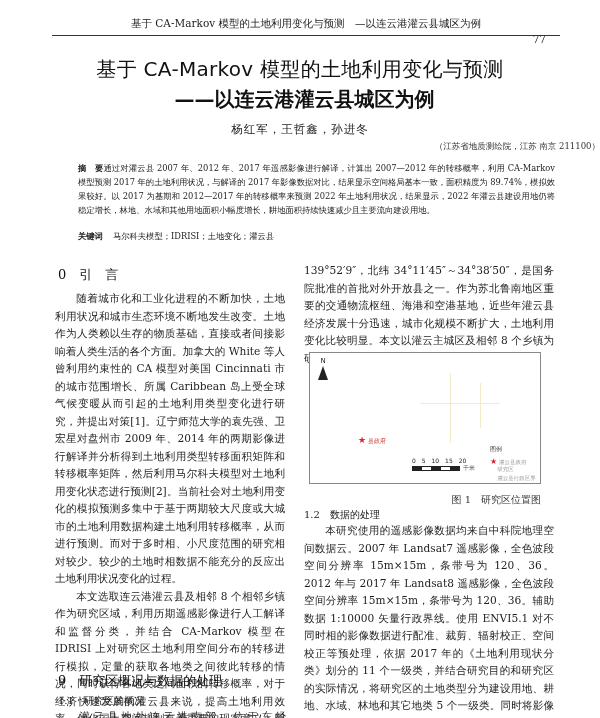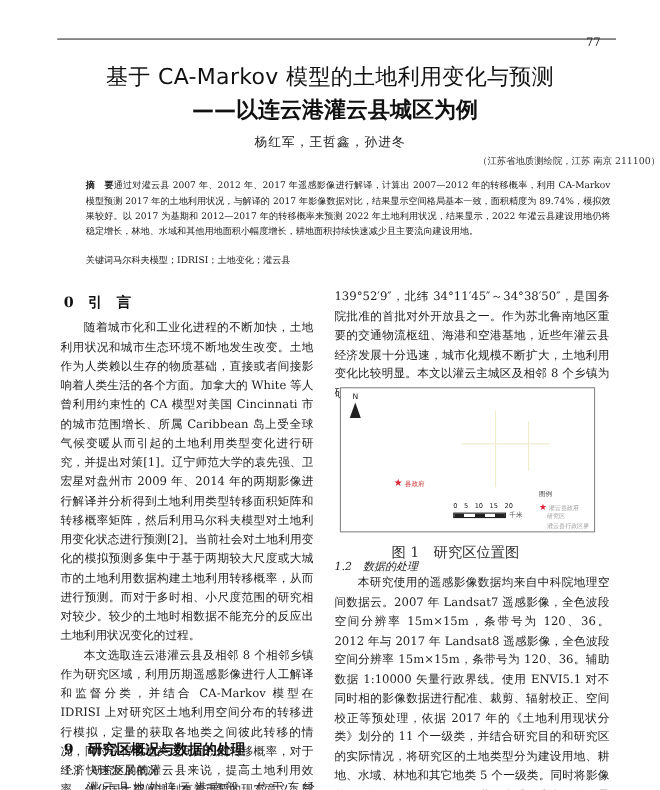--- a/index.html
+++ b/index.html
@@ -11,51 +11,52 @@
   .head-rule { position: absolute; left: 52px; right: 40px; top: 35px; height: 1px; background: #333; }
   .title1 { position: absolute; left: 0; right: 0; top: 56px; text-align: center;
             font-family: "DejaVu Sans", sans-serif; font-weight: normal; font-size: 20px; letter-spacing: 0.3px; color: #111; }
   .title2 { position: absolute; left: 0; right: 0; top: 86px; text-align: center;
             font-family: "DejaVu Sans", sans-serif; font-weight: bold; font-size: 20px; color: #111; padding-left: 9px; }
   .authors { position: absolute; left: 0; right: 0; top: 122px; text-align: center; font-size: 11.5px; letter-spacing: 1px; }
   .affil { position: absolute; left: 0; right: 0; top: 141px; text-align: right; font-size: 8.5px; color: #333; }
   .abstract { position: absolute; left: 78px; right: 45px; top: 161px; font-size: 8.3px; line-height: 14px; color: #222; text-align: justify; }
   .abstract .label { font-weight: bold; }
   .keywords { position: absolute; left: 78px; right: 45px; top: 231px; font-size: 8.3px; color: #222; }
-  .keywords .label { font-weight: normal; }
+  .keywords .label { font-weight: bold; margin-right: 10px; }
   .col { position: absolute; font-size: 10.6px; line-height: 17.5px; text-align: justify; color: #1e1e1e; }
   .col-left { left: 55px; width: 230px; top: 290px; }
   .col-right { left: 304px; width: 250px; top: 262px; }
-  .sec-head { position: absolute; font-weight: bold; font-size: 13px; color: #111; }
+  .sec-head { position: absolute; font-weight: normal; font-size: 13px; color: #111; }
   .sub-head { position: absolute; font-size: 10px; color: #222; }
   p { margin: 0; text-indent: 2em; }
   p.noindent { text-indent: 0; }
   .figure { position: absolute; left: 309px; top: 352px; width: 230px; height: 130px;
             border: 1px solid #888; background: #fff; }
   .north { position: absolute; left: 8px; top: 4px; font-size: 7px; font-family: "DejaVu Sans", sans-serif; text-align: center; }
   .north .arrow { display: block; width: 0; height: 0; border-left: 5px solid transparent; border-right: 5px solid transparent;
                   border-bottom: 14px solid #222; margin-top: 1px; }
   .map-line { position: absolute; background: #f0ecc8; }
   .city { position: absolute; left: 48px; top: 82px; font-size: 6px; color: #c33; font-family: "DejaVu Sans", sans-serif; }
   .city .star { color: #d23; font-size: 9px; }
   .legend { position: absolute; right: 8px; top: 92px; width: 42px; font-size: 5.5px; color: #999; font-family: "DejaVu Sans", sans-serif; }
   .legend .legend-title { color: #444; font-size: 6px; margin-bottom: 3px; }
   .legend .row { height: 9px; white-space: nowrap; }
   .legend .star { color: #d23; font-size: 8px; }
   .scale { position: absolute; left: 102px; top: 104px; font-size: 6px; font-family: "DejaVu Sans", sans-serif; color: #222; }
   .scale .ticks span { margin-right: 4px; }
   .scale .bar { width: 46px; height: 3px; border: 1px solid #222;
                 background: linear-gradient(90deg, #222 0 20%, #fff 20% 40%, #222 40% 60%, #fff 60% 80%, #222 80% 100%); display: inline-block; vertical-align: middle; }
   .scale .unit { margin-left: 3px; color: #555; }
-  .fig-caption { position: absolute; left: 298px; width: 232px; top: 493px; text-align: center; font-size: 13px; color: #333; }
+  .fig-caption { position: absolute; left: 309px; width: 232px; top: 493px; text-align: right; font-size: 10px; color: #333; }
 </style>
 </head>
 <body>
 
 <div class="running-head">
+  <span>基于 CA-Markov 模型的土地利用变化与预测　—以连云港灌云县城区为例</span>
   <span class="page-num">77</span>
 </div>
 <div class="head-rule"></div>
 
 <div class="title1">基于 CA-Markov 模型的土地利用变化与预测</div>
 <div class="title2">——以连云港灌云县城区为例</div>
 <div class="authors">杨红军，王哲鑫，孙进冬</div>
 <div class="affil">（江苏省地质测绘院，江苏 南京 211100）</div>
 
 <div class="abstract">
@@ -104,16 +105,16 @@
   </div>
   <div class="legend">
     <div class="legend-title">图例</div>
     <div class="row"><span class="star">★</span> <span>灌云县政府</span></div>
     <div class="row">　 <span>研究区</span></div>
     <div class="row">　 <span>灌云县行政区界</span></div>
   </div>
 </div>
 <div class="fig-caption">图 1　研究区位置图</div>
 
-<div class="sub-head" style="left:304px; top:508px;font-style:italic;">1.2　数据的处理</div>
+<div class="sub-head" style="left:304px; top:508px;">1.2　数据的处理</div>
 <div class="col" style="left:304px; width:250px; top:522px;">
   <p>本研究使用的遥感影像数据均来自中科院地理空间数据云。2007 年 Landsat7 遥感影像，全色波段空间分辨率 15m×15m，条带号为 120、36。2012 年与 2017 年 Landsat8 遥感影像，全色波段空间分辨率 15m×15m，条带号为 120、36。辅助数据 1:10000 矢量行政界线。使用 ENVI5.1 对不同时相的影像数据进行配准、裁剪、辐射校正、空间校正等预处理，依据 2017 年的《土地利用现状分类》划分的 11 个一级类，并结合研究目的和研究区的实际情况，将研究区的土地类型分为建设用地、耕地、水域、林地和其它地类 5 个一级类。同时将影像的 4（红）、3（绿）、2（蓝）合成假彩色图像，最大限度的反映真实的地表状况。然后将融合后的假彩色图像构建 ROI 类，人工目视解译选择一定数量的样本建</p>
 </div>
 
 </body></html>

